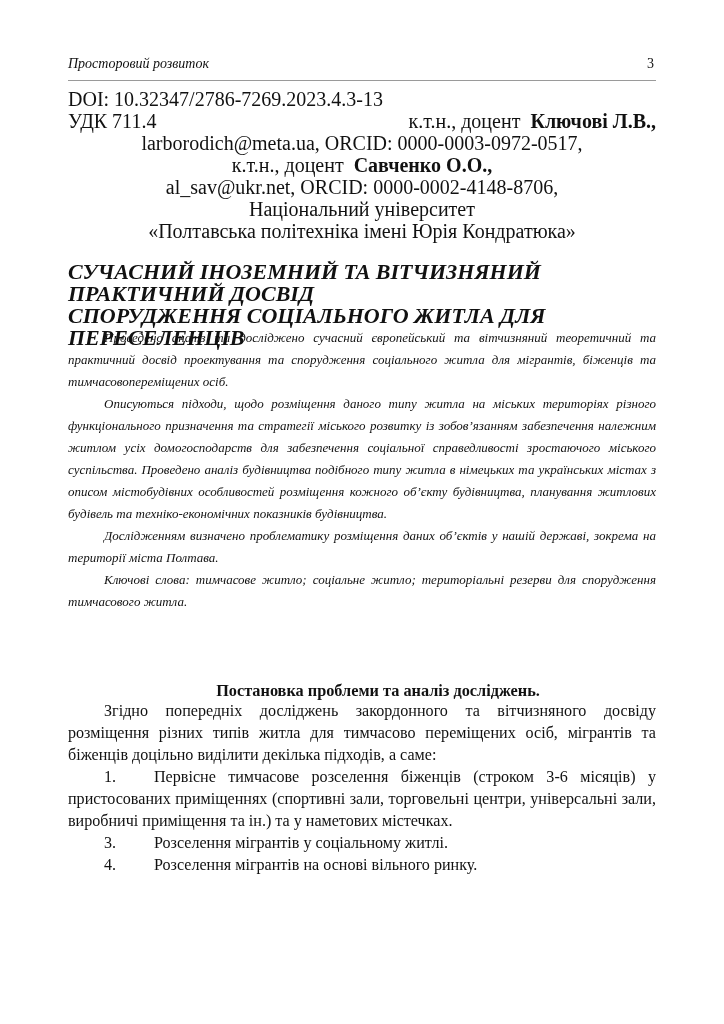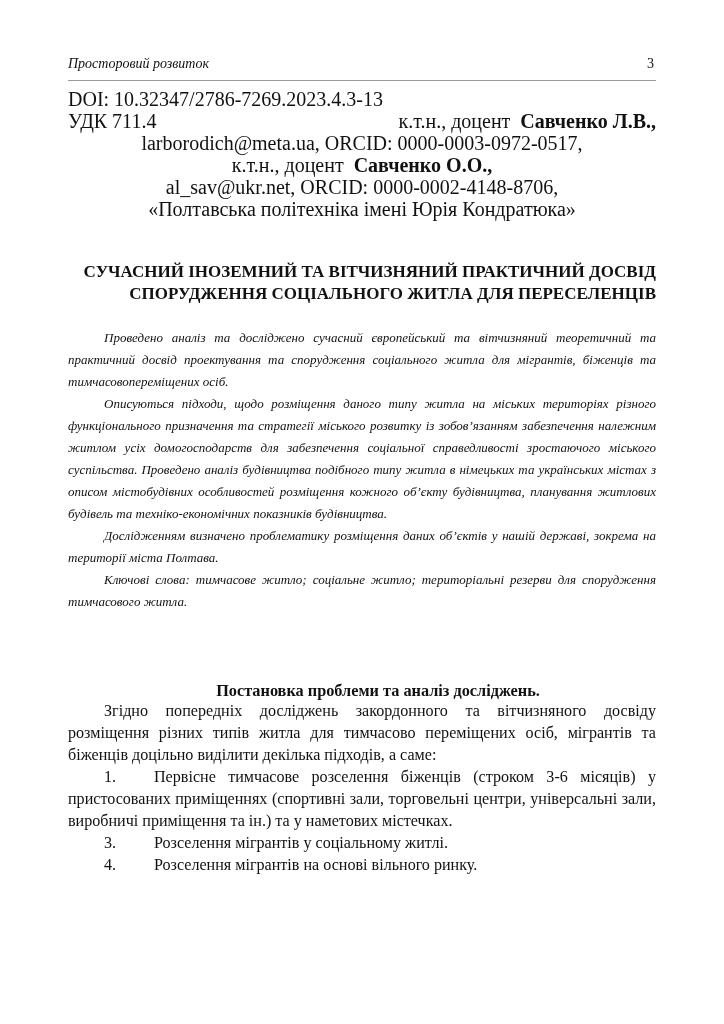--- a/index.html
+++ b/index.html
@@ -19,21 +19,21 @@
   .meta { position: absolute; left: 0; top: 88px; width: 588px; font-size: 20px; line-height: 22px; }
   .meta .line { height: 22px; white-space: nowrap; }
   .right { text-align: center; }
   .udk-row { position: relative; }
   .udk-row .udk { position: absolute; left: 0; top: 0; }
   .udk-row .author { position: absolute; right: 0; top: 0; }
   b { font-weight: bold; }
 
   .title {
     position: absolute; left: 0; top: 261px; width: 588px;
-    text-align: right; font-weight: bold; font-size: 17px; line-height: 22px;
+    text-align: left; font-weight: bold; font-size: 22px; line-height: 22px; font-style: italic;
   }
 
   .abstract {
     position: absolute; left: 0; top: 327px; width: 588px;
     font-style: italic; font-size: 13px; line-height: 22px; text-align: justify;
   }
   .abstract p, .body p { margin: 0; text-indent: 36px; }
   .abstract p { text-align-last: left; }
 
   .section-heading {
@@ -57,29 +57,30 @@
     <span class="page-num">3</span>
   </div>
   <div class="header-rule"></div>
 
   <div class="meta">
     <div class="line">DOI: 10.32347/2786-7269.2023.4.3-13</div>
     <div class="line udk-row">
       <span class="udk">УДК 711.4</span>
       <span class="author">
         <span>к.т.н., доцент</span>&nbsp;
-        <b>Савченко Л.В.,</b>
+        <b>Ключові Л.В.,</b>
       </span>
     </div>
     <div class="line right">larborodich@meta.ua, ORCID: 0000-0003-0972-0517,</div>
     <div class="line right">
       <span>к.т.н., доцент</span>&nbsp;
       <b>Савченко О.О.,</b>
     </div>
     <div class="line right">al_sav@ukr.net, ORCID: 0000-0002-4148-8706,</div>
+    <div class="line right">Національний університет</div>
     <div class="line right">«Полтавська політехніка імені Юрія Кондратюка»</div>
   </div>
 
   <div class="title">
     <div>СУЧАСНИЙ ІНОЗЕМНИЙ ТА ВІТЧИЗНЯНИЙ ПРАКТИЧНИЙ ДОСВІД</div>
     <div>СПОРУДЖЕННЯ СОЦІАЛЬНОГО ЖИТЛА ДЛЯ ПЕРЕСЕЛЕНЦІВ</div>
   </div>
 
   <div class="abstract">
     <p>Проведено аналіз та досліджено сучасний європейський та вітчизняний теоретичний та практичний досвід проектування та спорудження соціального житла для мігрантів, біженців та тимчасовопереміщених осіб.</p>

